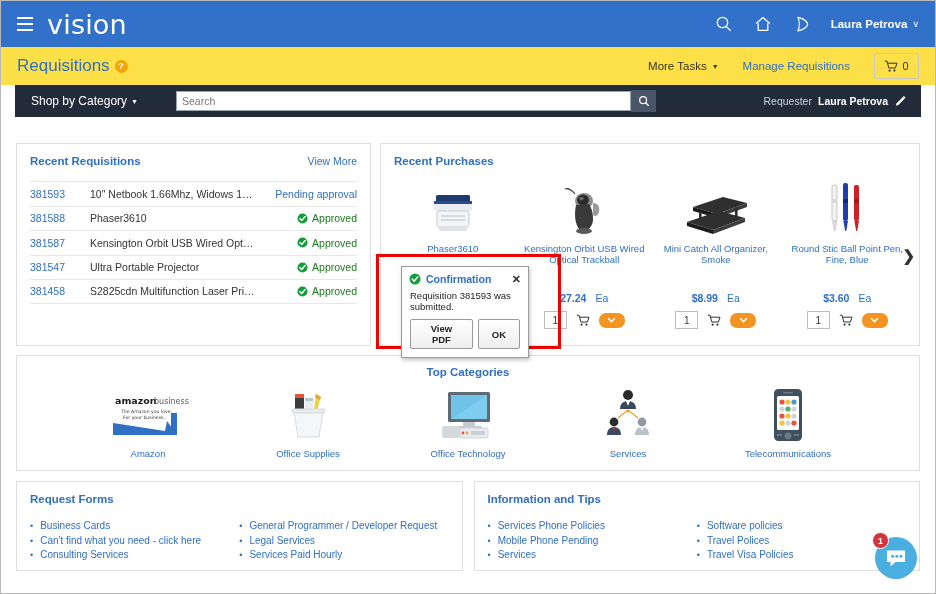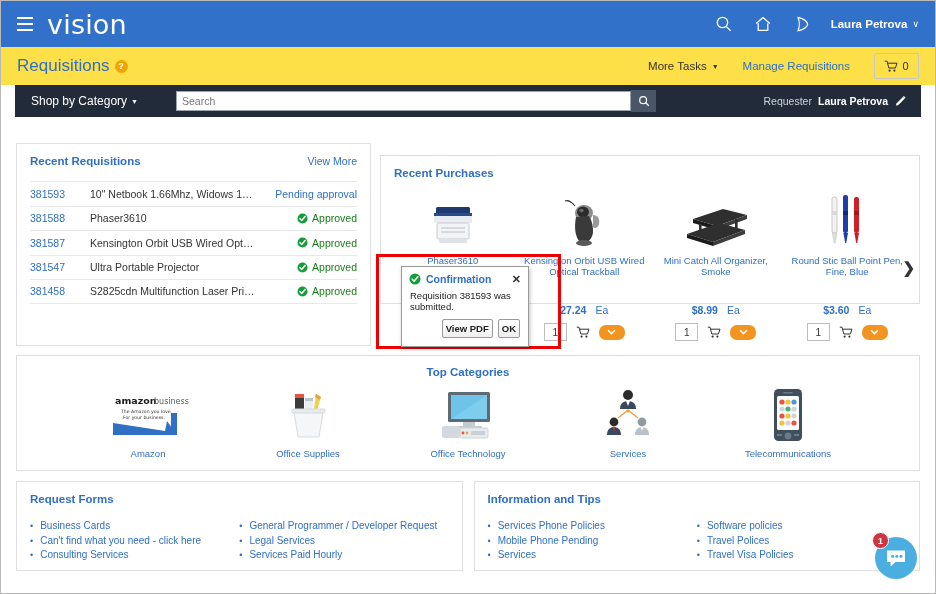--- a/index.html
+++ b/index.html
@@ -136,21 +136,21 @@
   .rr-status {
     width:96px; display:flex; align-items:center; justify-content:flex-end; gap:4px;
   }
   .st-pending { color:#2f6fc4; }
   .st-approved { color:#1a7a1a; }
   .check-circle {
     width:11px; height:11px; flex:0 0 auto;
   }
 
   
-  .recent-pur { flex:1; height:149px; position:relative;margin-top:12px; }
+  .recent-pur { flex:1; height:203px; position:relative; }
   .rp-head { padding:11px 13px 0 13px; }
   .carousel {
     display:flex; margin-top:8px; padding:0 6px 0 6px; position:relative;
   }
   .prod { flex:1; text-align:center; position:relative; }
   .prod-img {
     height:62px; display:flex; align-items:flex-end; justify-content:center;
   }
   .prod-name {
     color:#2f6fc4; font-size:9.5px; line-height:11px; margin-top:6px; cursor:pointer;
@@ -238,21 +238,21 @@
     margin-left:auto; color:#333; font-size:11px; font-weight:bold; cursor:pointer;
     line-height:1;
   }
   .dlg-body { padding:3px 8px 0 8px; color:#222; font-size:9.5px; }
   .dlg-foot {
     display:flex; justify-content:flex-end; gap:5px; padding:7px 8px 8px 8px;
   }
   .dlg-btn {
     border:1px solid #9a9a9a; background:linear-gradient(#ffffff,#eeeeee);
     border-radius:2px; font-size:9.5px; color:#222; font-weight:bold;
-    padding:3px 3px; cursor:pointer;
+    padding:3px 13px; cursor:pointer;
     font-family:"Liberation Sans", sans-serif;
   }
 </style>
 </head>
 <body>
 
 <div class="page">
 
   <div class="topbar">
     <div class="hamburger">

